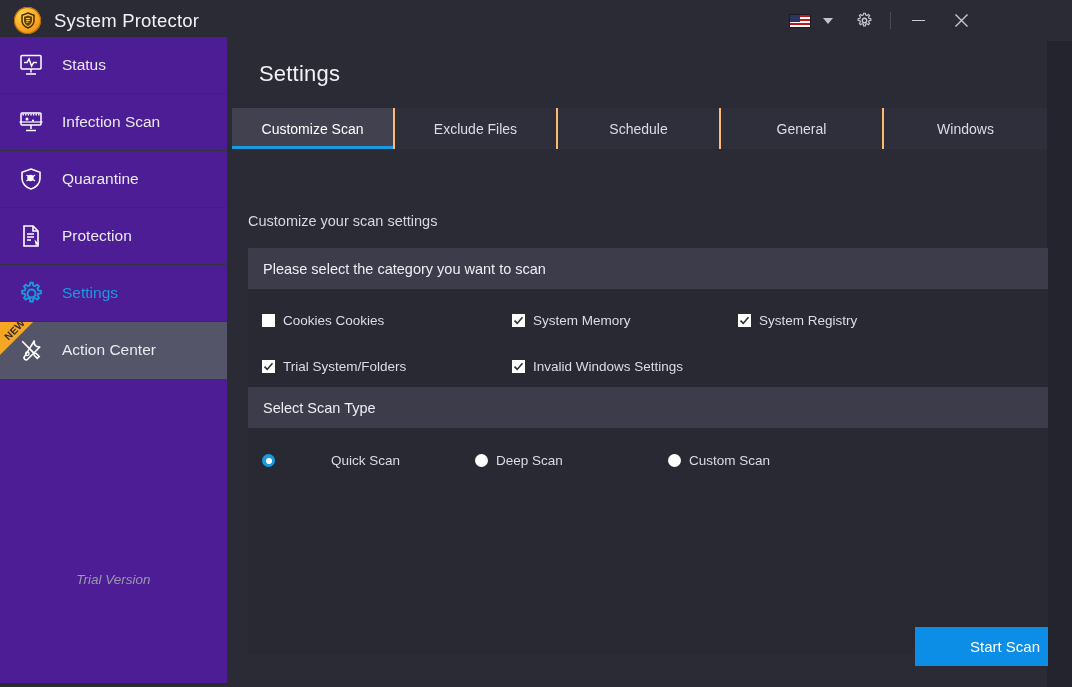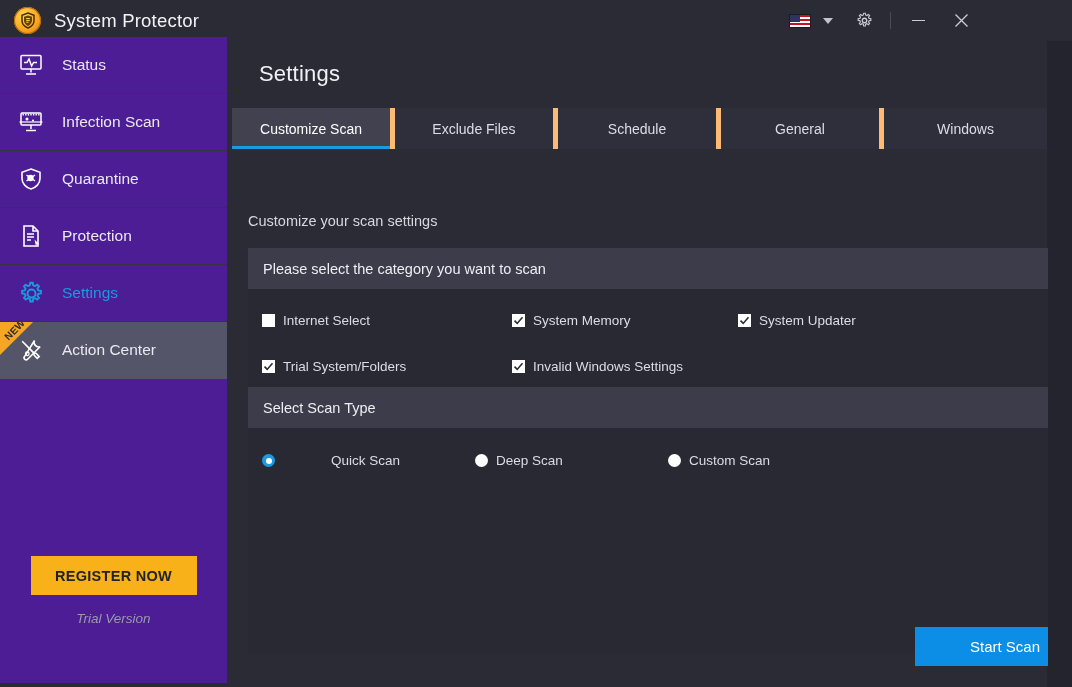--- a/index.html
+++ b/index.html
@@ -124,21 +124,21 @@
   }
 
   .tabs {
     position: absolute; left: 5px; top: 67px; width: 815px; height: 41px;
     display: flex;
   }
   .tab {
     flex: 0 0 163px; height: 41px;
     display: flex; align-items: center; justify-content: center;
     color: #dcdce6; font-size: 14px; background: #2f2f3b;
-    border-right: 5px solid #fdba74; cursor: pointer; position: relative;
+    border-right: 2px solid #fdba74; cursor: pointer; position: relative;
   }
   .tab:last-child { border-right: none; }
   .tab.active { background: #41414f; color: #ffffff; }
   .tab.active::after {
     content: ""; position: absolute; left: 0; right: 0; bottom: 0;
     height: 3px; background: #1a9ae0;
   }
 
   .subtitle {
     position: absolute; left: 21px; top: 172px;
@@ -295,21 +295,20 @@
             <path d="M16.5 3.5 a4.6 4.6 0 0 0 5.6 6.2 L9.6 22.2 a2 2 0 0 1-2.9-2.9 Z" fill="none" stroke="#ffffff" stroke-width="1.6"></path>
             <path d="M4.2 4.2 L15.8 15.8 l2.4 .6 3 3 -2 2 -3-3 -.6-2.4 L4.2 4.2 Z" fill="none" stroke="#ffffff" stroke-width="1.6"></path>
             <circle cx="9.3" cy="16.8" r="1.8" fill="none" stroke="#ffffff" stroke-width="1.3"></circle>
           </svg>
         </span>
         <span class="lbl">Action Center</span>
       </div>
     </div>
 
     <div class="register-wrap">
-      <button class="register">REGISTER NOW</button>
       <div class="trial">Trial Version</div>
     </div>
   </div>
 
   <div class="content">
     <div class="contentinner">
 
       <div class="page-title">Settings</div>
 
       <div class="tabs">
@@ -333,37 +332,37 @@
       <div class="subtitle">Customize your scan settings</div>
 
       <div class="card">
 
         <div class="cardhead">Please select the category you want to scan</div>
 
         <div style="position:relative;height:98px;">
           <div class="optrow" style="position:absolute;left:14px;top:24px;">
             <div class="opt" style="width:250px;">
               <span class="cb"></span>
-              <span class="txt">Internet Select</span>
+              <span class="txt">Cookies Cookies</span>
             </div>
             <div class="opt" style="width:226px;">
               <span class="cb checked">
                 <svg width="11" height="11" viewBox="0 0 11 11">
                     <path d="M1.5 5.6 L4.2 8.4 L9.5 2.3" fill="none" stroke="#2b2b36" stroke-width="1.6"></path>
                   </svg>
               </span>
               <span class="txt">System Memory</span>
             </div>
             <div class="opt">
               <span class="cb checked">
                 <svg width="11" height="11" viewBox="0 0 11 11">
                     <path d="M1.5 5.6 L4.2 8.4 L9.5 2.3" fill="none" stroke="#2b2b36" stroke-width="1.6"></path>
                   </svg>
               </span>
-              <span class="txt">System Updater</span>
+              <span class="txt">System Registry</span>
             </div>
           </div>
 
           <div class="optrow" style="position:absolute;left:14px;top:70px;">
             <div class="opt" style="width:250px;">
               <span class="cb checked">
                 <svg width="11" height="11" viewBox="0 0 11 11">
                     <path d="M1.5 5.6 L4.2 8.4 L9.5 2.3" fill="none" stroke="#2b2b36" stroke-width="1.6"></path>
                   </svg>
               </span>

